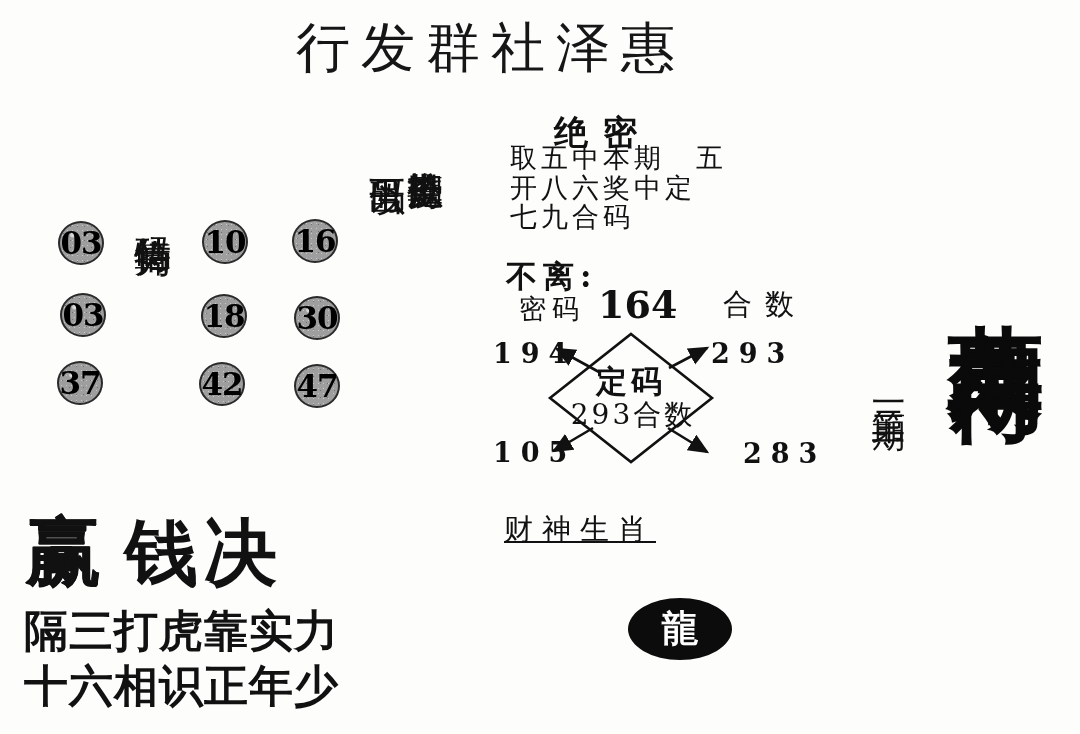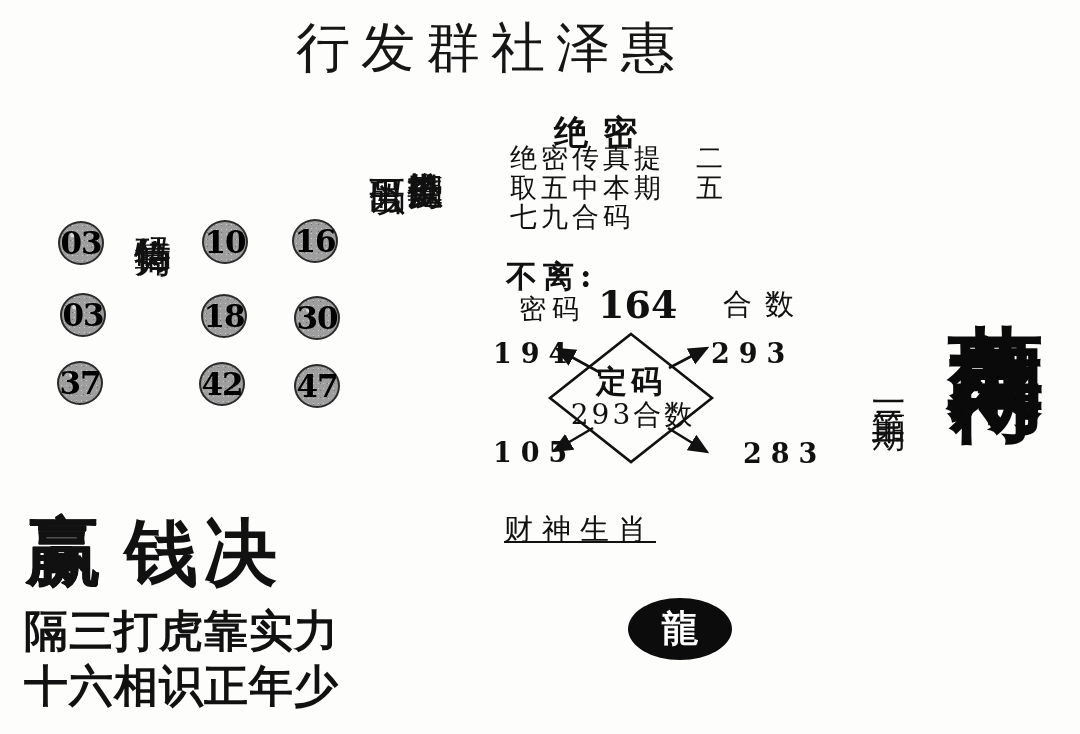--- a/index.html
+++ b/index.html
@@ -110,22 +110,22 @@
   <div class="ball" style="left:294px;top:364px;">
       <span>47</span>
     </div>
 
   <div class="abs vtext tema-label">特码估算为</div>
   <div class="abs vtext note-right">今期以走势推算</div>
   <div class="abs vtext note-left">出以下号码</div>
 
   <div class="abs secret-head">绝密</div>
   <div class="abs secret-lines">
-    <div>绝密传真提　二</div>
     <div>取五中本期　五</div>
+    <div>开八六奖中定</div>
     <div>七九合码</div>
   </div>
   <div class="abs buli">不离:</div>
   <div class="abs mima-row">
     <span class="mima-label">密码</span>
     <span class="mima-value">164</span>
   </div>
   <div class="abs heshu">合数</div>
 
   <svg class="abs diamond-svg" width="320" height="150" viewBox="470 325 320 150">

